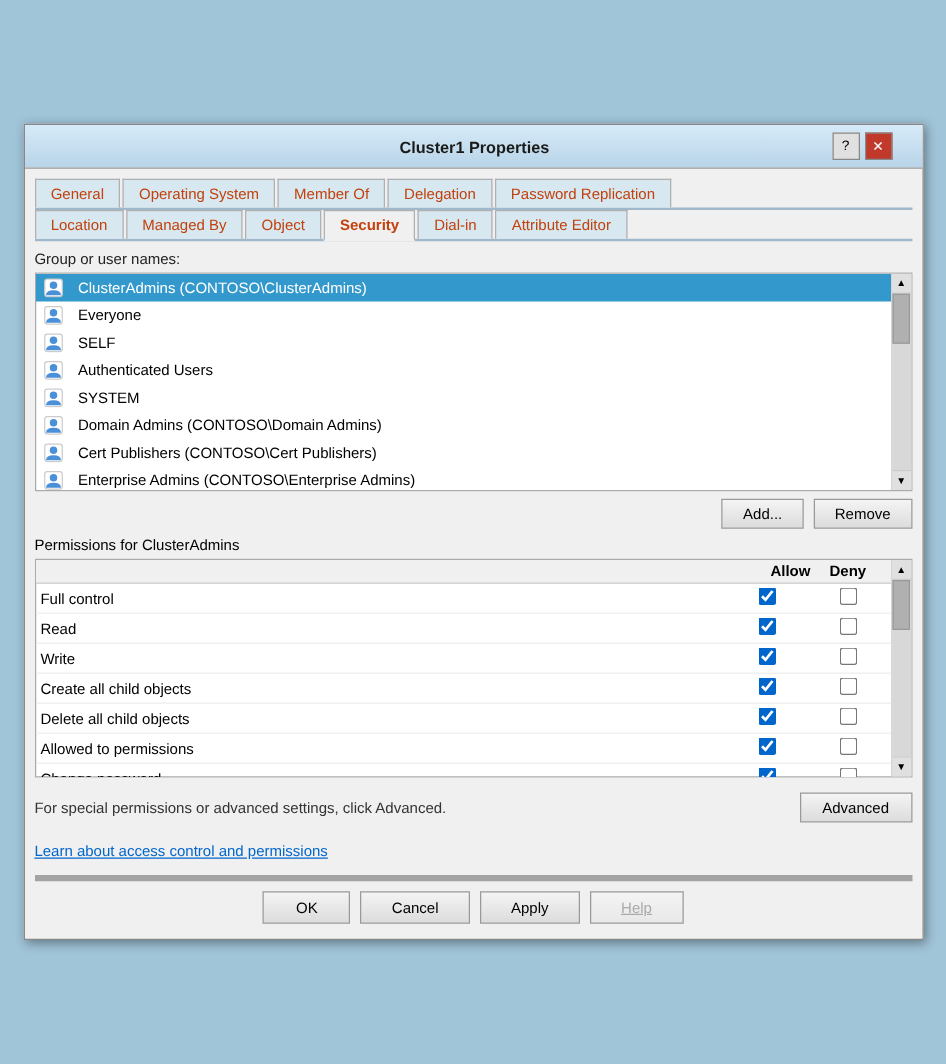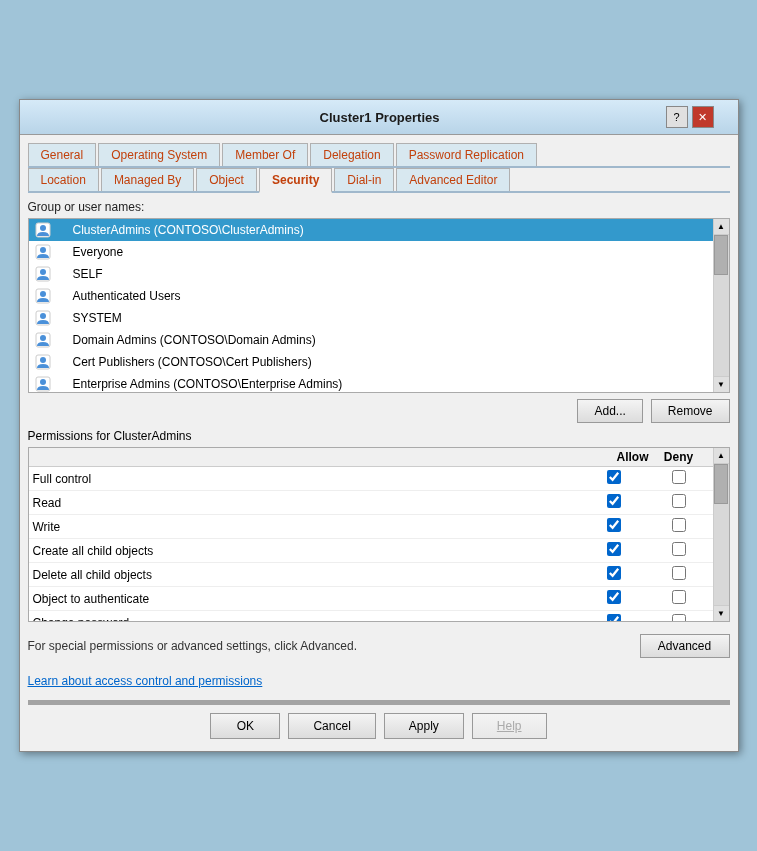--- a/index.html
+++ b/index.html
@@ -11,21 +11,21 @@
     .title-btn { width: 22px; height: 22px; border: 1px solid #888; background: #e0e0e0; cursor: pointer; font-size: 11px; display: flex; align-items: center; justify-content: center; }
     .title-btn.close { background: #c0392b; color: white; }
     .content { padding: 8px; }
     .tabs-row { display: flex; border-bottom: 2px solid #a0b8cc; margin-bottom: 0; }
     .tabs-row-2 { display: flex; border-bottom: 2px solid #a0b8cc; margin-bottom: 7px; }
     .tab { padding: 4px 12px; border: 1px solid #b0b0b0; border-bottom: none; background: #d8e8f0; cursor: pointer; margin-right: 2px; color: #c2410c; font-size: 12px; }
     .tab.active { background: #f0f0f0; font-weight: 600; border-bottom: 2px solid #f0f0f0; margin-bottom: -2px; z-index: 1; }
     .section-label { color: #222; margin-bottom: 4px; font-size: 12px; }
     .user-list-container { border: 1px solid #aaa; background: white; height: 175px; overflow-y: hidden; position: relative; display: flex; }
     .user-list { flex: 1; overflow-y: scroll; }
-    .user-item { padding: 3px 6px; display: flex; align-items: center; gap: 22px; cursor: pointer; }
+    .user-item { padding: 3px 6px; display: flex; align-items: center; gap: 12px; cursor: pointer; }
     .user-item.selected { background: #3399cc; color: white; }
     .user-icon { width: 16px; height: 16px; display: inline-block; }
     .btn-row { display: flex; justify-content: flex-end; gap: 8px; margin: 6px 0; }
     .btn { padding: 4px 16px; border: 1px solid #999; background: linear-gradient(to bottom, #f4f4f4, #dcdcdc); cursor: pointer; font-size: 12px; min-width: 60px; }
     .btn:disabled { color: #999; cursor: default; }
     .permissions-label { margin-bottom: 4px; font-size: 12px; }
     .permissions-table-container { border: 1px solid #aaa; background: white; height: 175px; overflow-y: hidden; position: relative; display: flex; }
     .perm-header { display: flex; padding: 2px 4px; font-weight: 600; border-bottom: 1px solid #ccc; background: #f0f0f0; }
     .perm-header .perm-name { flex: 1; }
     .perm-header .perm-allow { width: 70px; text-align: right; }
@@ -70,21 +70,21 @@
       <div class="tab">Delegation</div>
       <div class="tab">Password Replication</div>
     </div>
     
     <div class="tabs-row-2">
       <div class="tab">Location</div>
       <div class="tab">Managed By</div>
       <div class="tab">Object</div>
       <div class="tab active">Security</div>
       <div class="tab">Dial-in</div>
-      <div class="tab">Advanced Editor</div>
+      <div class="tab">Attribute Editor</div>
     </div>
 
     
     <div class="section-label">Group or user names:</div>
     <div class="user-list-container">
       <div class="user-list">
         <div class="user-item selected">
           <span class="user-icon">
             <svg width="16" height="16" viewBox="0 0 16 16">
                 <rect x="1" y="1" width="14" height="14" rx="2" fill="#ffffff" stroke="#ccc"></rect>
@@ -208,21 +208,21 @@
           <span class="perm-name">Create all child objects</span>
           <span class="perm-allow"><input type="checkbox" checked="" style=""></span>
           <span class="perm-deny"><input type="checkbox" style=""></span>
         </div>
         <div class="perm-row">
           <span class="perm-name">Delete all child objects</span>
           <span class="perm-allow"><input type="checkbox" checked="" style=""></span>
           <span class="perm-deny"><input type="checkbox" style=""></span>
         </div>
         <div class="perm-row">
-          <span class="perm-name">Object to authenticate</span>
+          <span class="perm-name">Allowed to permissions</span>
           <span class="perm-allow"><input type="checkbox" checked="" style=""></span>
           <span class="perm-deny"><input type="checkbox" style=""></span>
         </div>
         <div class="perm-row">
           <span class="perm-name">Change password</span>
           <span class="perm-allow"><input type="checkbox" checked="" style=""></span>
           <span class="perm-deny"><input type="checkbox" style=""></span>
         </div>
       </div>
       <div class="scrollbar-placeholder">

